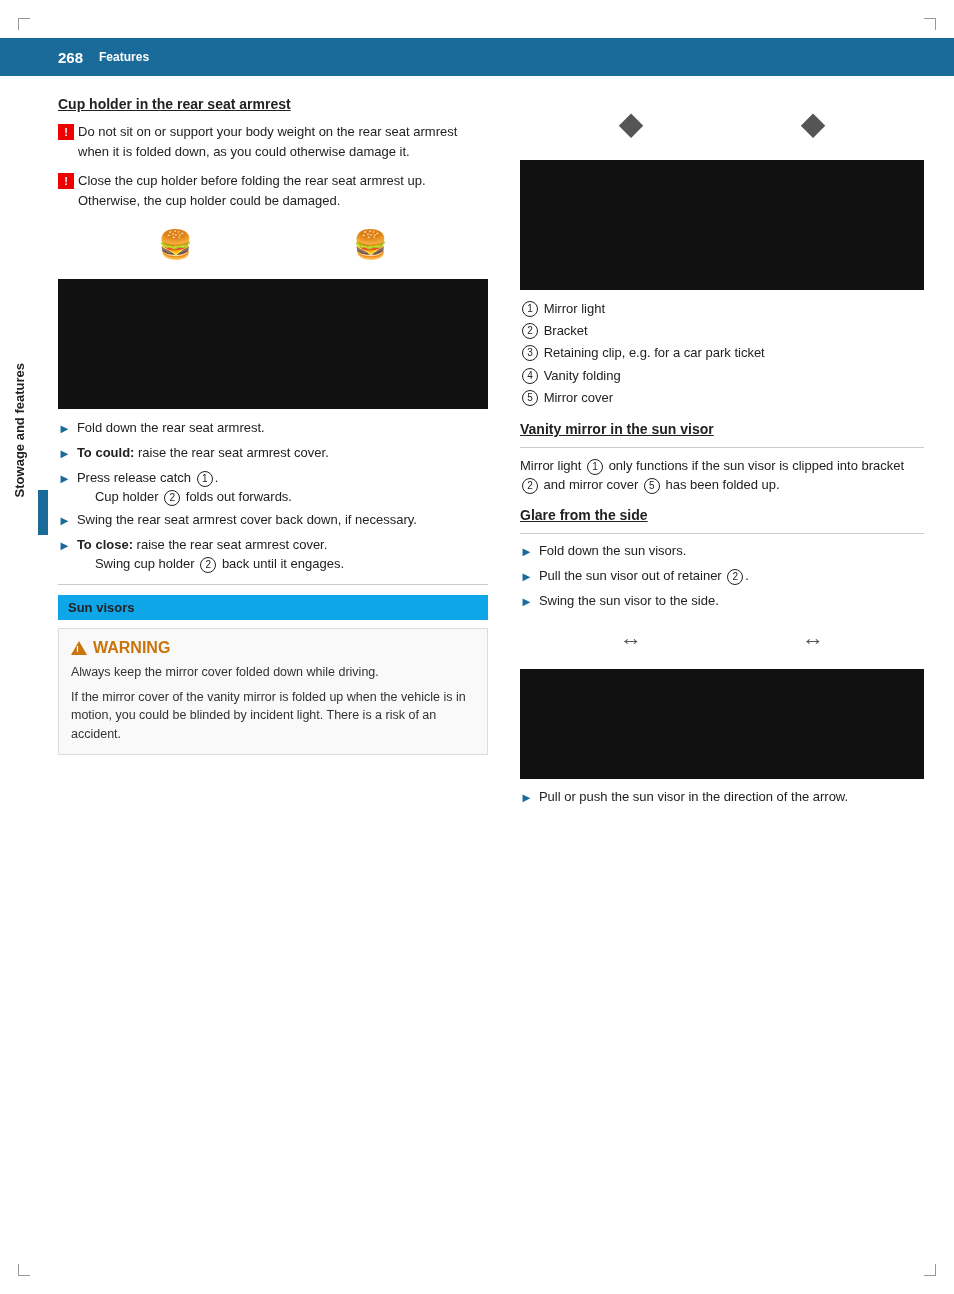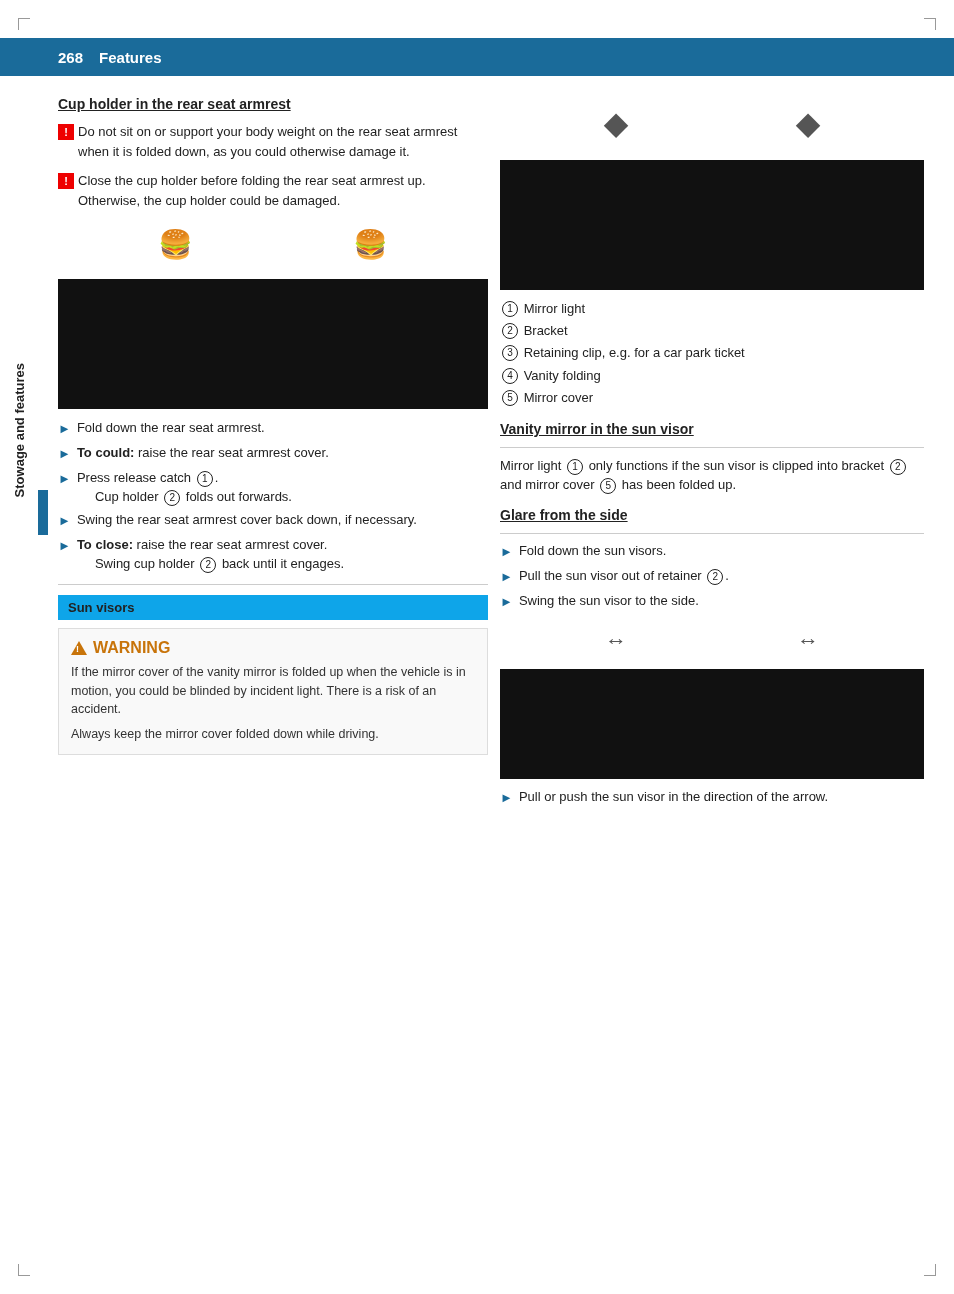--- a/index.html
+++ b/index.html
@@ -36,21 +36,21 @@
       margin-top: 38px;
     }
     .page-number {
       color: #fff;
       font-size: 15px;
       font-weight: bold;
       margin-right: 16px;
     }
     .header-title {
       color: #fff;
-      font-size: 15px;
+      font-size: 12px;
       font-weight: bold;
     }
 
     
     .sidebar-label {
       position: absolute;
       left: 0;
       top: 300px;
       width: 38px;
       height: 260px;
@@ -72,21 +72,21 @@
       top: 490px;
       width: 10px;
       height: 45px;
       background: #1a6b9a;
     }
 
     
     .content {
       display: flex;
       padding: 20px 30px 20px 58px;
-      gap: 12px;
+      gap: 32px;
     }
 
     
     .left-col {
       flex: 0 0 430px;
       max-width: 430px;
     }
 
     
     .right-col {
@@ -347,22 +347,22 @@
       <hr class="divider">
 
       <div style="margin-top:10px;">
         <div class="sun-visors-header">Sun visors</div>
 
         <div class="warning-box">
           <div class="warning-box-header">
             <span class="warning-triangle"></span>
             <span>WARNING</span>
           </div>
+          <p>Always keep the mirror cover folded down while driving.</p>
           <p>If the mirror cover of the vanity mirror is folded up when the vehicle is in motion, you could be blinded by incident light. There is a risk of an accident.</p>
-          <p>Always keep the mirror cover folded down while driving.</p>
         </div>
       </div>
 
     </div>
 
     <div class="right-col">
 
       <div class="diagram-row">
         <span style="font-size:32px;color:#555;">◆</span>
         <span style="font-size:32px;color:#555;">◆</span>

